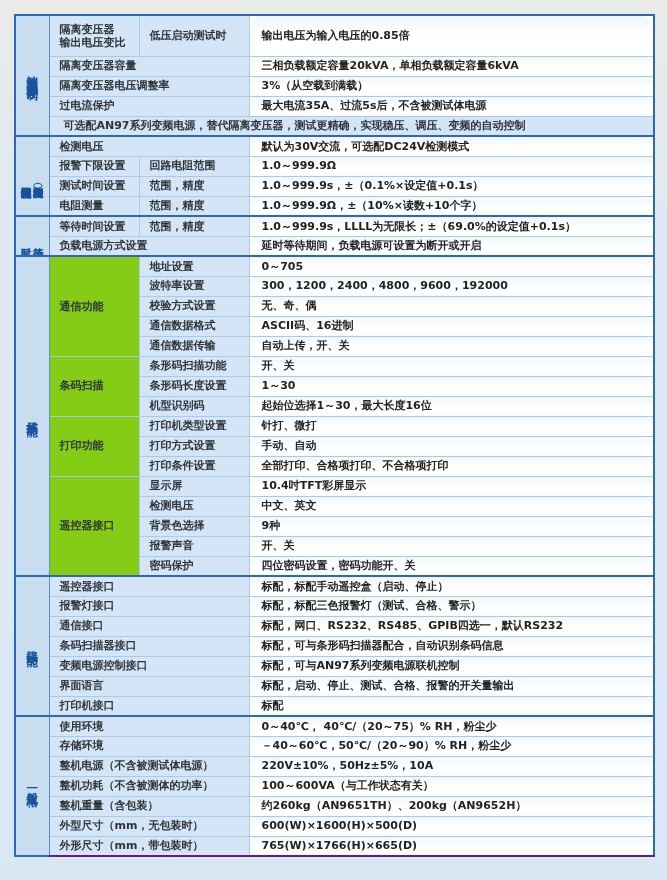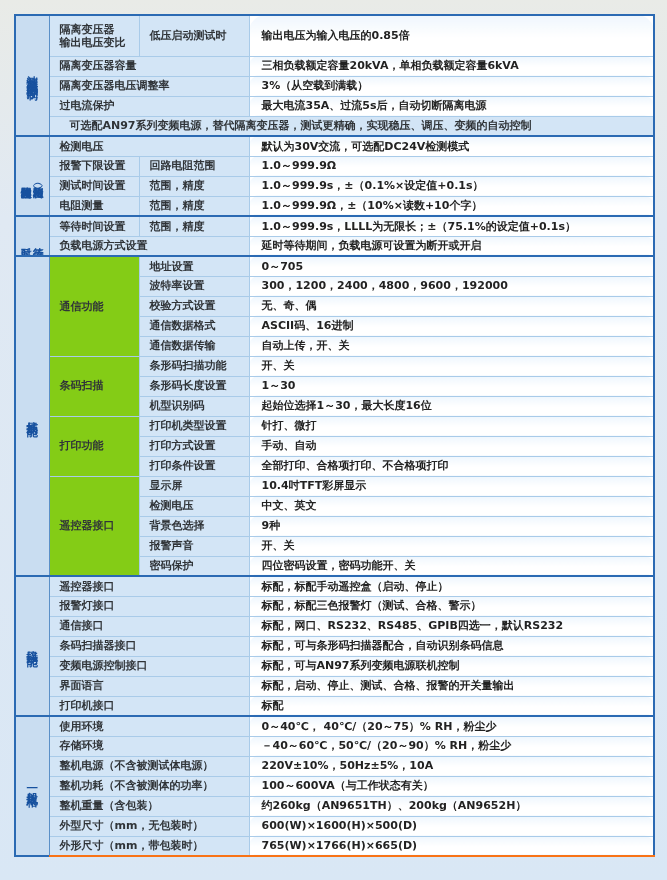--- a/index.html
+++ b/index.html
@@ -32,29 +32,29 @@
   }
   .vtext{
     writing-mode:vertical-rl;text-orientation:mixed;
     display:inline-block;color:#17519f;font-weight:bold;
     font-size:11.5px;letter-spacing:2px;line-height:1.05;
   }
   .vpair{display:inline-flex;flex-direction:row;align-items:center;justify-content:center;gap:1px;}
   .vpair .vtext{font-size:10.5px;letter-spacing:0;}
   td.grp{background:#84cc16;text-align:left;padding-left:10px;color:#303438;}
   td.lab{background:#d3e5f6;padding-left:10px;color:#303438;}
-  td.note{background:#d3e5f6;padding-left:20px;color:#303438;}
+  td.note{background:#d3e5f6;padding-left:14px;color:#303438;}
   td.val{
     background:linear-gradient(180deg,#eff6fd 0%,#ffffff 55%);
     padding-left:12px;color:#222;border-radius:17px;
   }
   .block{display:block;}
   tr.sec-start td{border-top:2px solid #2b6ab3;}
   tr.grp-start td{border-top:1px solid #3f7cc0;margin-left:8px;}
-  tr.last td{border-bottom:2px solid #f97316;}
+  tr.last td{border-bottom:2px solid #701a75;}
 </style>
 </head>
 <body>
 
 <div class="page">
 <table class="spec">
   <colgroup>
         <col class="c-cat">
         <col class="c-a">
         <col class="c-b">
@@ -74,21 +74,21 @@
   <tr>
     <td class="lab" colspan="2">隔离变压器容量</td>
     <td class="val">三相负载额定容量20kVA，单相负载额定容量6kVA</td>
   </tr>
   <tr>
     <td class="lab" colspan="2">隔离变压器电压调整率</td>
     <td class="val">3%（从空载到满载）</td>
   </tr>
   <tr>
     <td class="lab" colspan="2">过电流保护</td>
-    <td class="val">最大电流35A、过流5s后，自动切断隔离电源</td>
+    <td class="val">最大电流35A、过流5s后，不含被测试体电源</td>
   </tr>
   <tr>
     <td class="note" colspan="3">可选配AN97系列变频电源，替代隔离变压器，测试更精确，实现稳压、调压、变频的自动控制</td>
   </tr>
 
   <tr class="sec-start">
     <td class="cat" rowspan="4">
       <span class="vpair">
         <span class="vtext">回路连续性检测</span>
         <span class="vtext">（短路检测）</span>
@@ -115,21 +115,21 @@
 
   <tr class="sec-start">
     <td class="cat" rowspan="2">
       <span class="vpair">
         <span class="vtext">延时</span>
         <span class="vtext">等待</span>
       </span>
     </td>
     <td class="lab">等待时间设置</td>
     <td class="lab">范围，精度</td>
-    <td class="val">1.0～999.9s，LLLL为无限长；±（75.1%的设定值+0.1s）</td>
+    <td class="val">1.0～999.9s，LLLL为无限长；±（69.0%的设定值+0.1s）</td>
   </tr>
   <tr>
     <td class="lab" colspan="2">负载电源方式设置</td>
     <td class="val">延时等待期间，负载电源可设置为断开或开启</td>
   </tr>
 
   <tr class="sec-start">
     <td class="cat" rowspan="16"><span class="vtext">扩展功能</span></td>
     <td class="grp" rowspan="5">通信功能</td>
     <td class="lab">地址设置</td>

